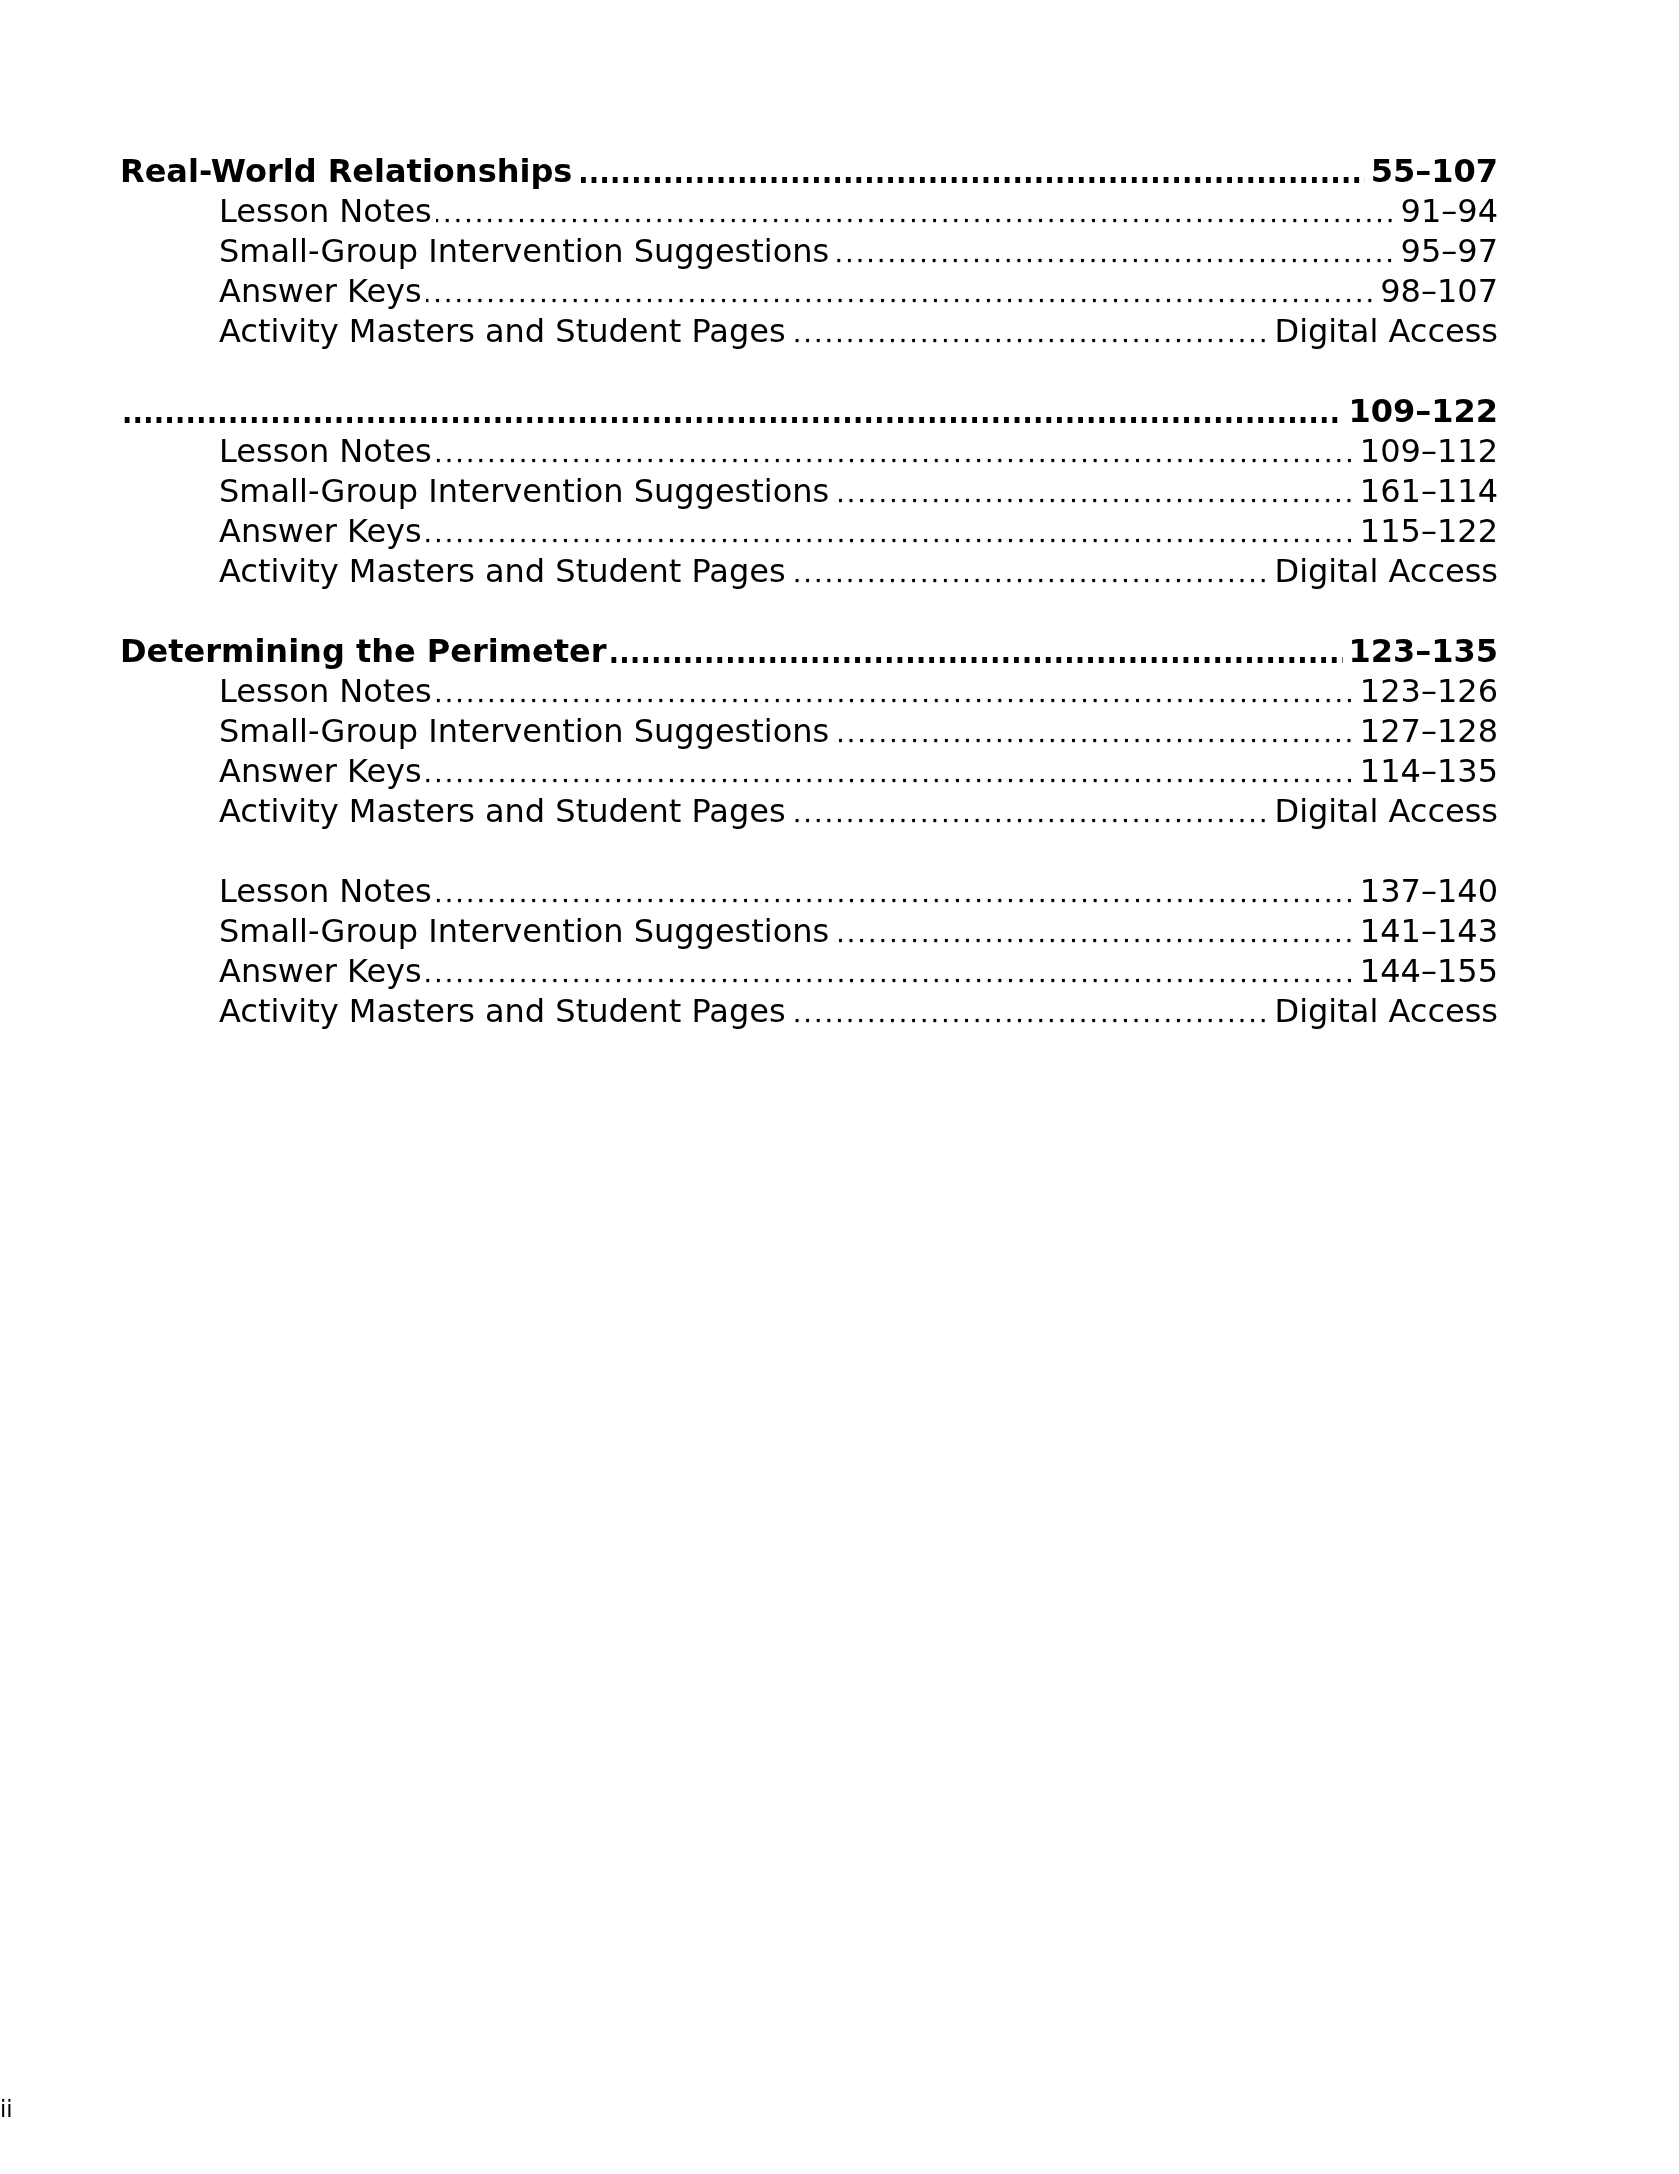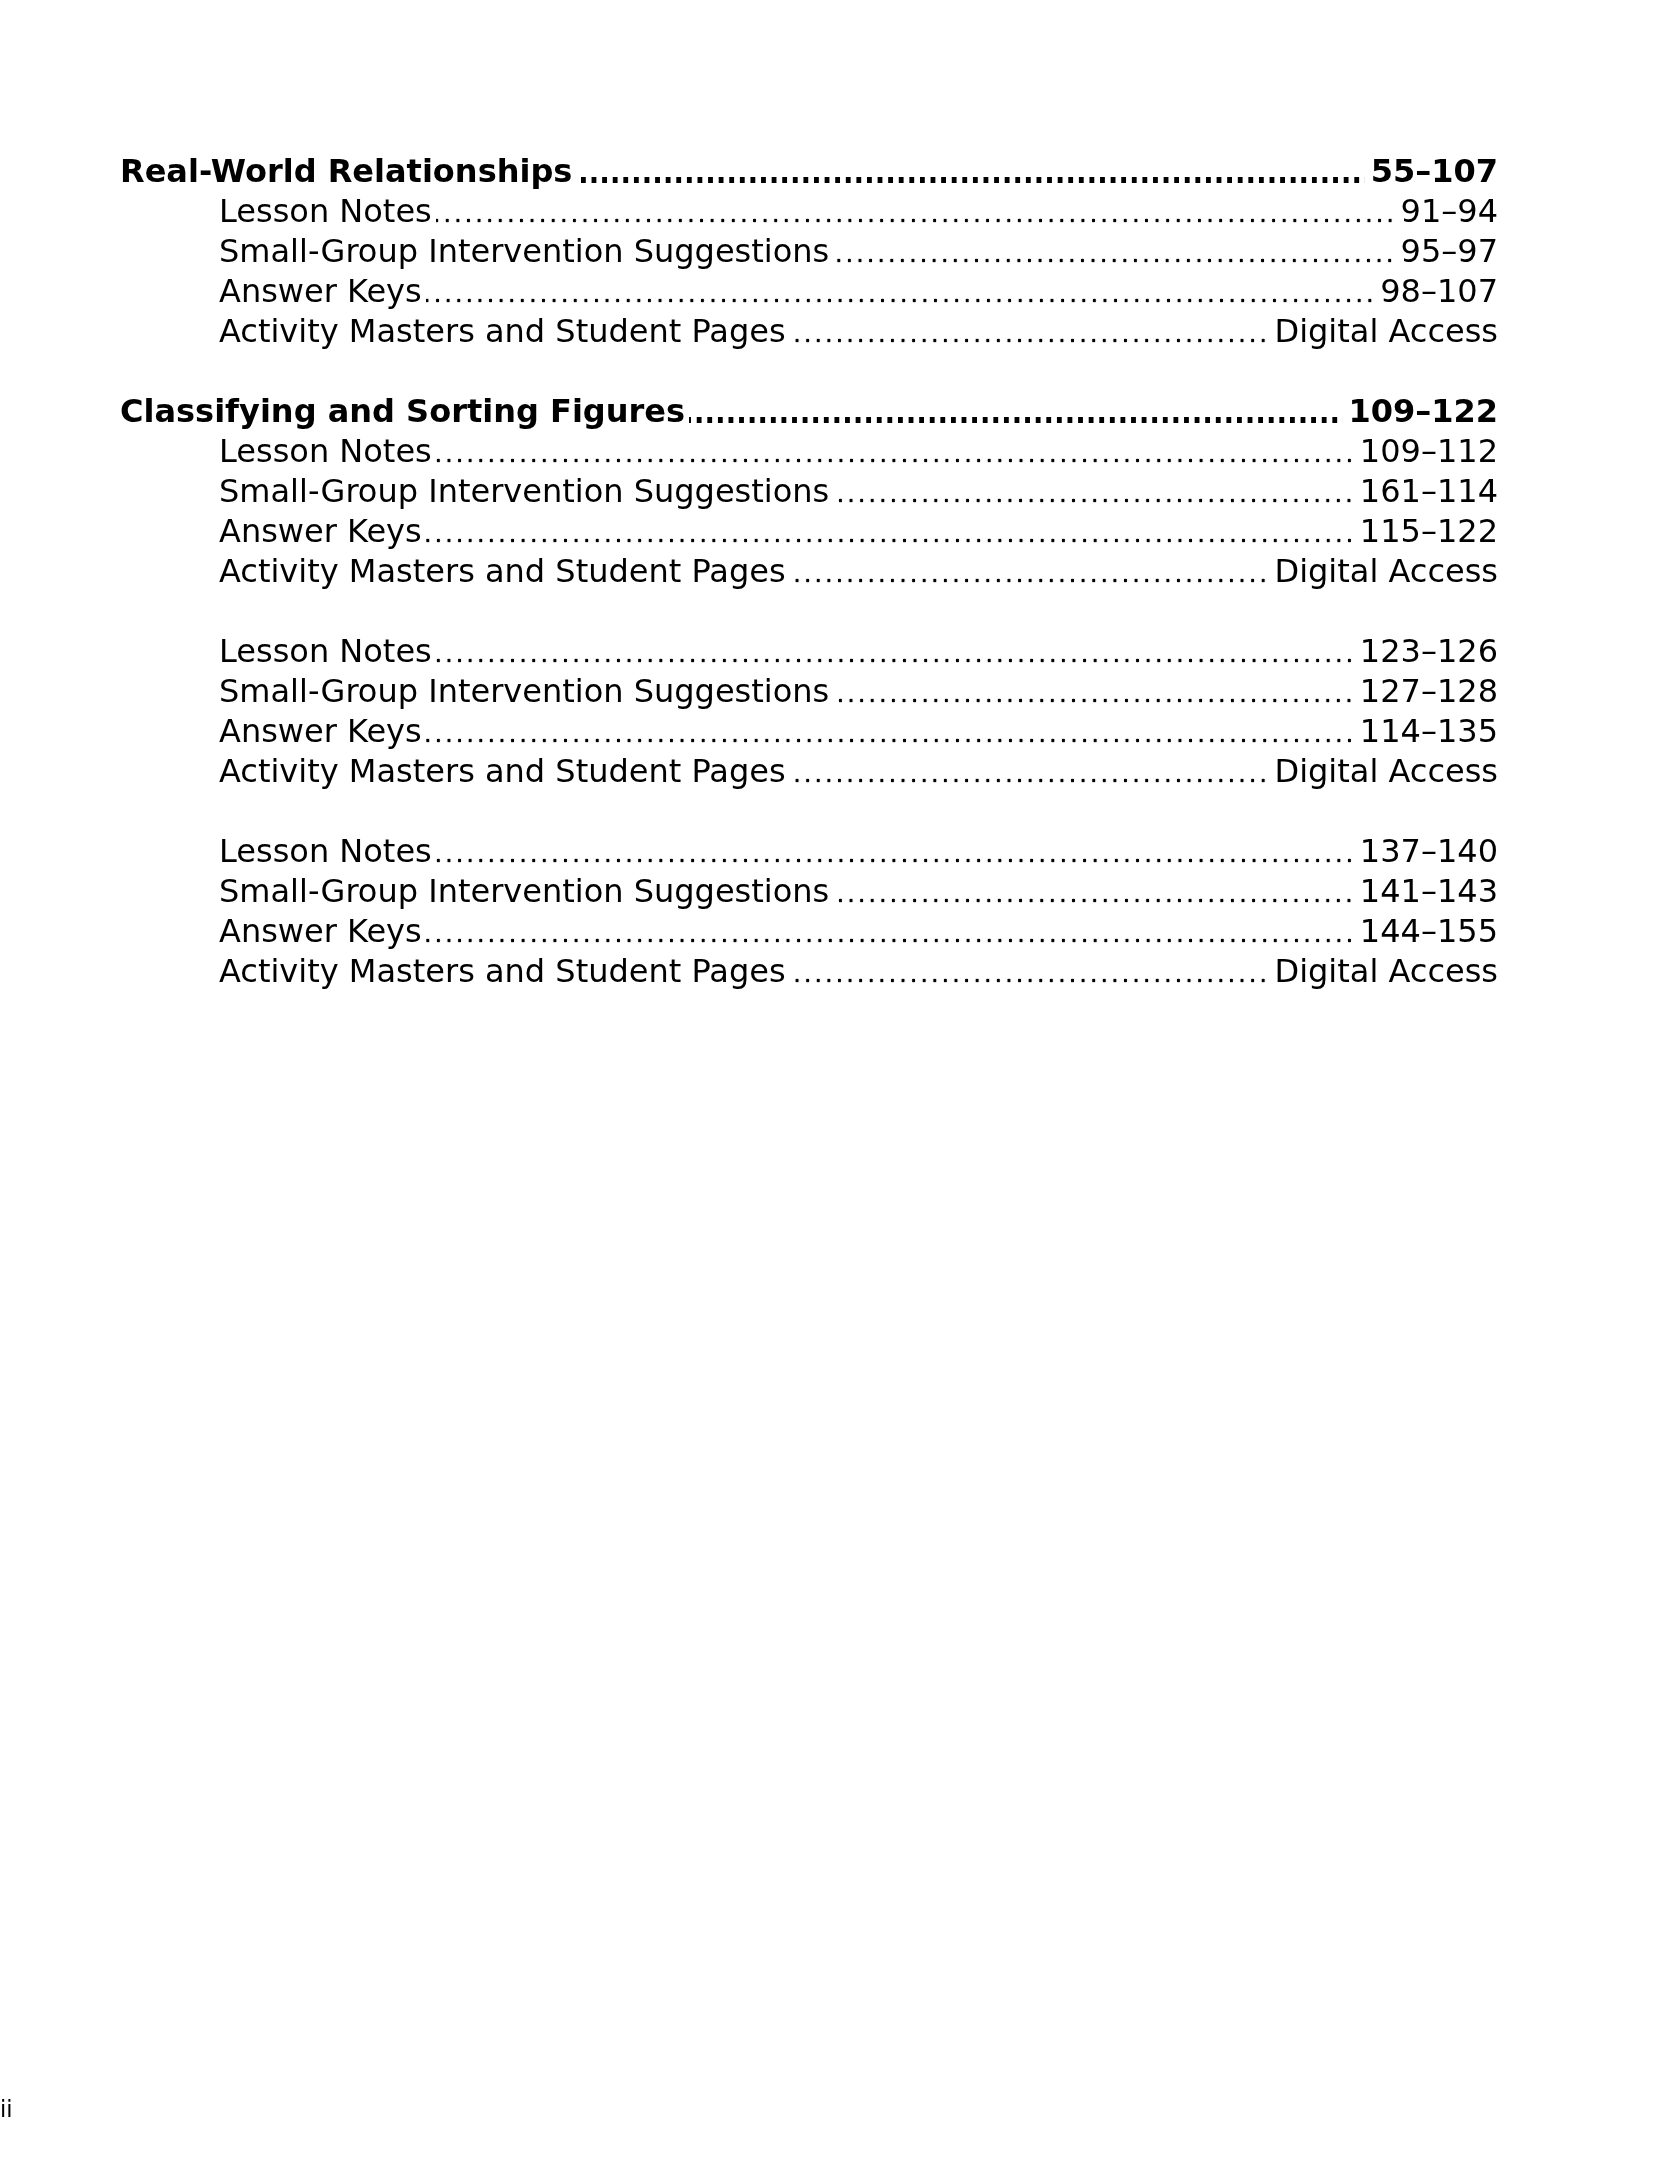--- a/index.html
+++ b/index.html
@@ -101,21 +101,20 @@
     </div>
     <div class="row sub">
       <span class="label">Activity Masters and Student Pages</span>
       <span class="leader"></span>
       <span class="pages">Digital Access</span>
     </div>
   </div>
 
   <div class="section">
     <div class="row heading">
-      <span class="label">Classifying and Sorting Figures</span>
       <span class="leader"></span>
       <span class="pages">109–122</span>
     </div>
     <div class="row sub">
       <span class="label">Lesson Notes</span>
       <span class="leader"></span>
       <span class="pages">109–112</span>
     </div>
     <div class="row sub">
       <span class="label">Small-Group Intervention Suggestions</span>
@@ -128,20 +127,25 @@
       <span class="pages">115–122</span>
     </div>
     <div class="row sub">
       <span class="label">Activity Masters and Student Pages</span>
       <span class="leader"></span>
       <span class="pages">Digital Access</span>
     </div>
   </div>
 
   <div class="section">
+    <div class="row heading">
+      <span class="label">Determining the Perimeter</span>
+      <span class="leader"></span>
+      <span class="pages">123–135</span>
+    </div>
     <div class="row sub">
       <span class="label">Lesson Notes</span>
       <span class="leader"></span>
       <span class="pages">123–126</span>
     </div>
     <div class="row sub">
       <span class="label">Small-Group Intervention Suggestions</span>
       <span class="leader"></span>
       <span class="pages">127–128</span>
     </div>

